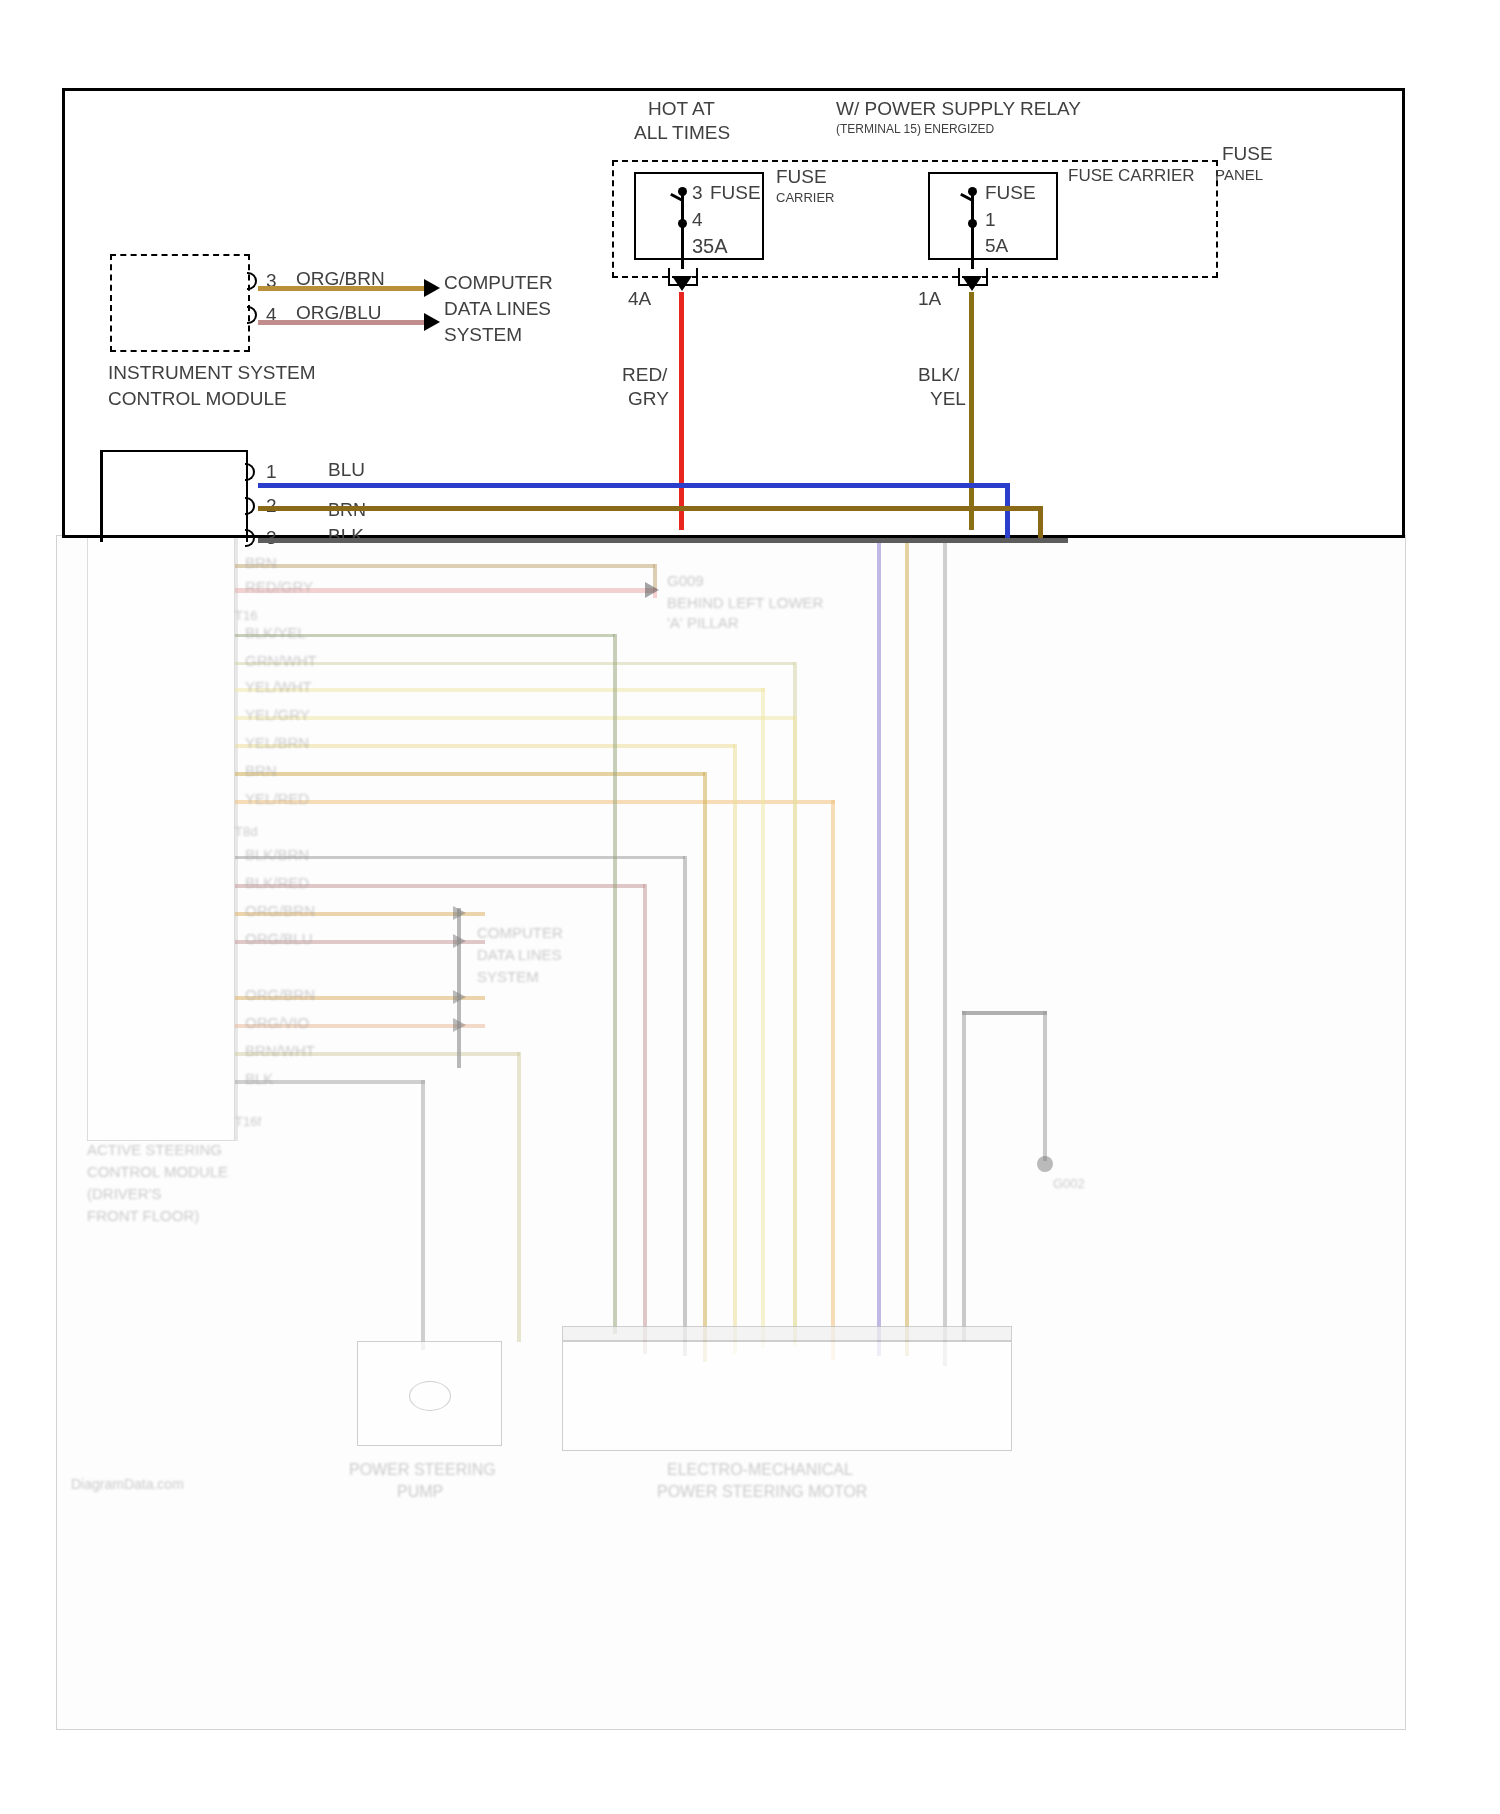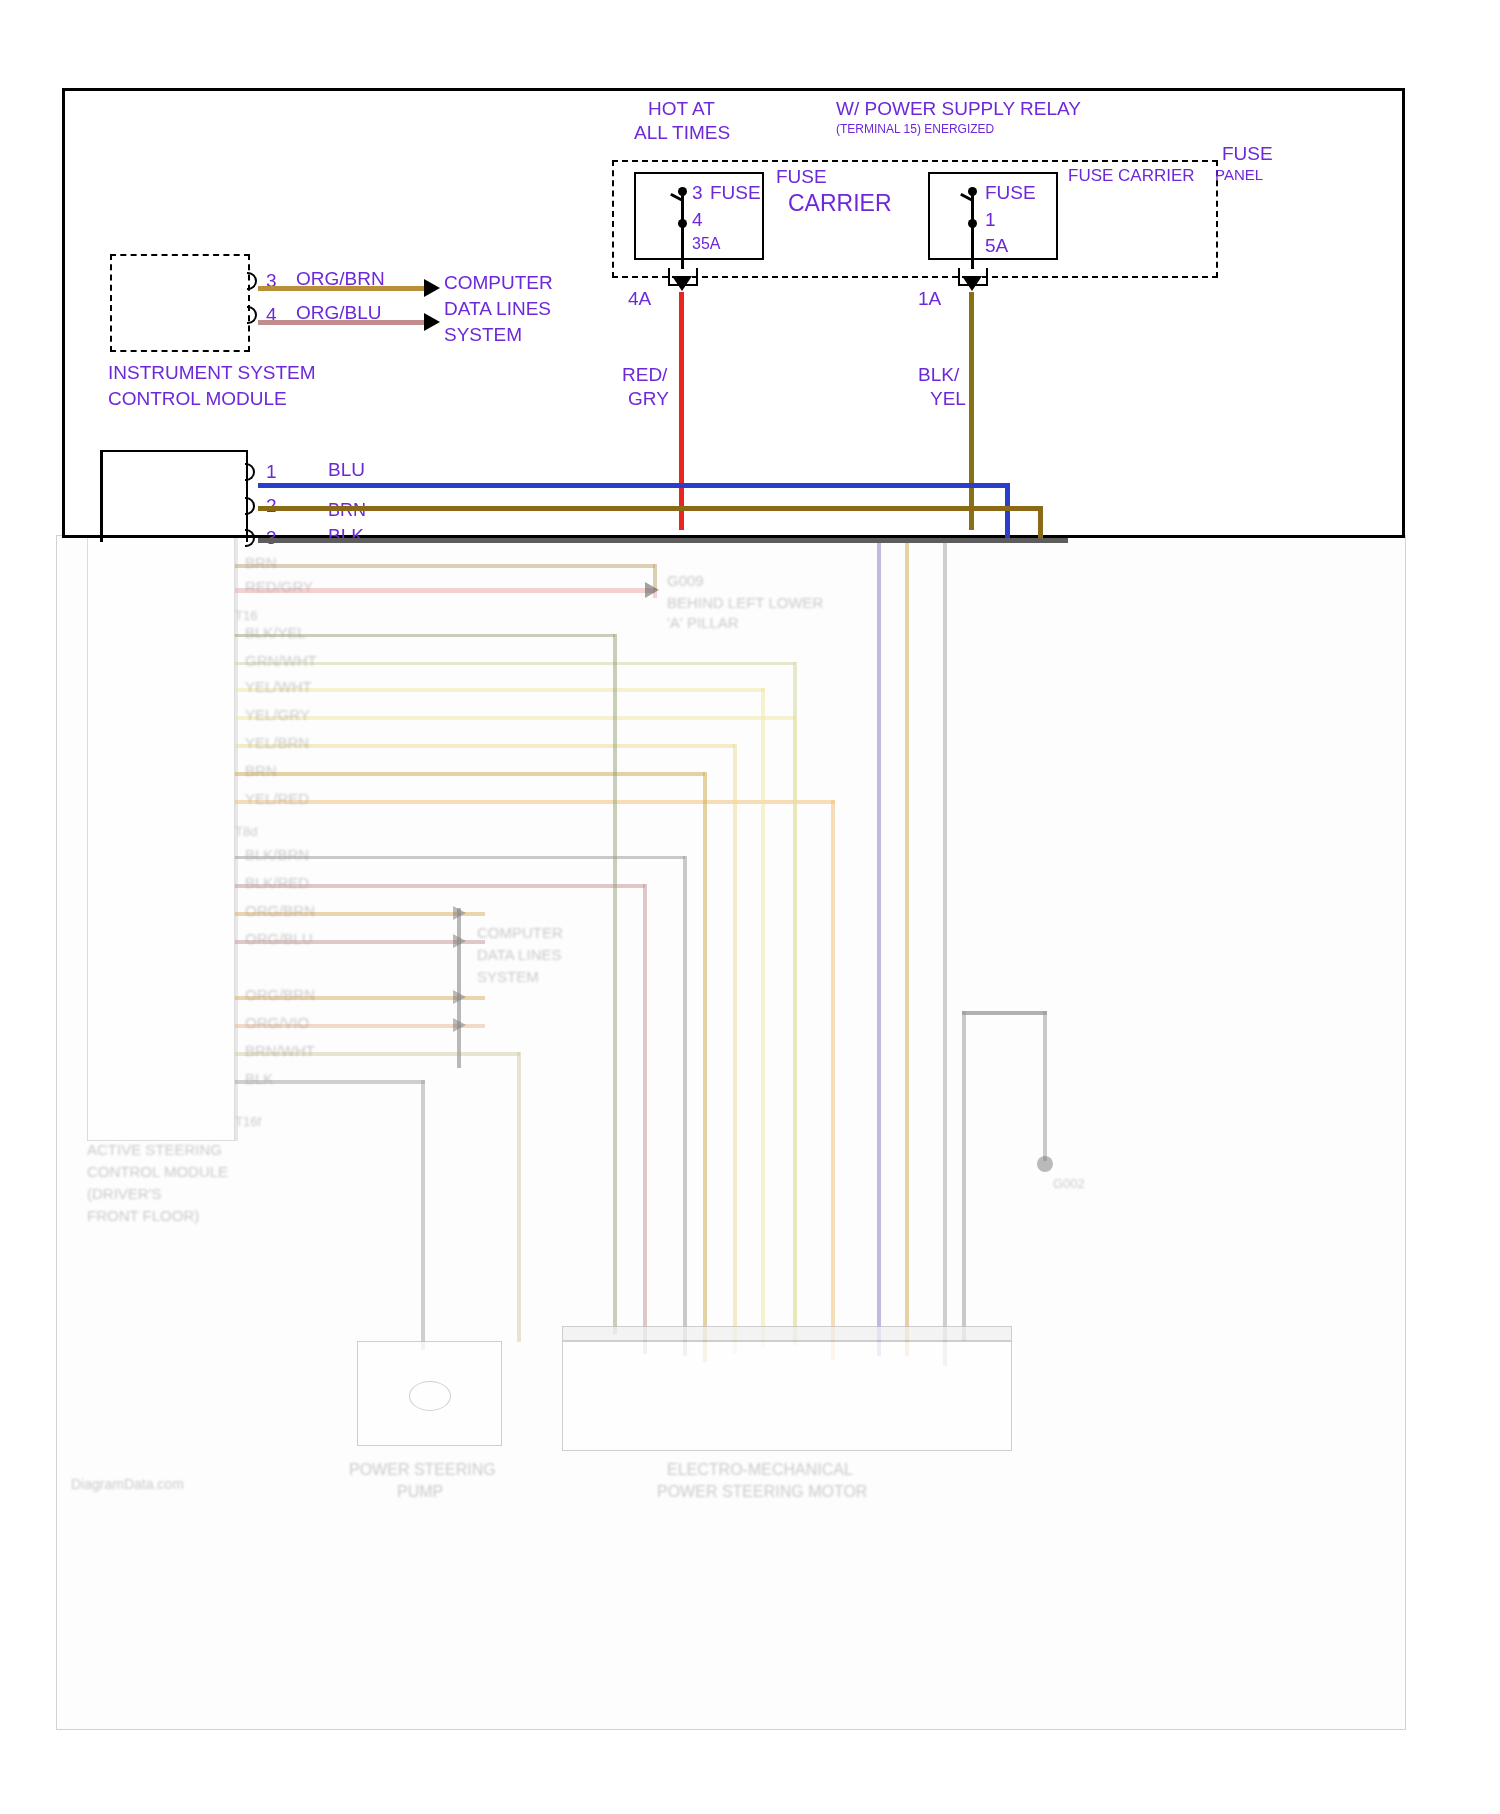--- a/index.html
+++ b/index.html
@@ -15,21 +15,21 @@
     width: 1500px;
     height: 1814px;
     background: #ffffff;
     overflow: hidden;
   }
   
   .abs { position: absolute; }
   .txt {
     position: absolute;
     font-family: "Liberation Sans", sans-serif;
-    color: #6d28d9;
+    color: #404040;
     white-space: pre;
     line-height: 1.18;
   }
   .line { position: absolute; background: #000; }
   .wire { position: absolute; }
   
   #frame {
     position: absolute;
     left: 62px;
     top: 88px;
@@ -224,30 +224,30 @@
   <div class="txt" style="left:634px; top:122px; font-size:19px;">ALL TIMES</div>
   <div class="txt" style="left:836px; top:98px; font-size:19px;">W/ POWER SUPPLY RELAY</div>
   <div class="txt" style="left:836px; top:122px; font-size:12px;">(TERMINAL 15) ENERGIZED</div>
 
   <div class="dashed-box" style="left:612px; top:160px; width:606px; height:118px;"></div>
   <div class="txt" style="left:1222px; top:143px; font-size:19px;">FUSE</div>
   <div class="txt" style="left:1215px; top:166px; font-size:15px;">PANEL</div>
 
   <div class="solid-box" style="left:634px; top:172px; width:130px; height:88px;"></div>
   <div class="txt" style="left:776px; top:166px; font-size:19px;">FUSE</div>
-  <div class="txt" style="left:776px; top:190px; font-size:23px;margin-left:12px;">CARRIER</div>
+  <div class="txt" style="left:776px; top:190px; font-size:13px;">CARRIER</div>
 
   <div class="dot" style="left:678px; top:187px;"></div>
   <div class="line" style="left:681px; top:191px; width:3px; height:32px;"></div>
   <div class="line" style="left:670px; top:196px; width:14px; height:3px; transform:rotate(28deg);"></div>
   <div class="dot" style="left:678px; top:219px;"></div>
   <div class="txt" style="left:692px; top:182px; font-size:19px;">3</div>
   <div class="txt" style="left:694px; top:182px; font-size:19px; padding-left:16px;">FUSE</div>
   <div class="txt" style="left:692px; top:209px; font-size:19px;">4</div>
-  <div class="txt" style="left:692px; top:235px; font-size:16px;">35A</div>
+  <div class="txt" style="left:692px; top:235px; font-size:20px;">35A</div>
 
   <div class="line" style="left:681px; top:225px; width:3px; height:44px;"></div>
   <div class="abs" style="left:668px; top:268px; width:30px; height:18px; border:2px solid #000; border-top:none; box-sizing:border-box;"></div>
   <div class="arrow-d" style="left:672px; top:276px;"></div>
   <div class="txt" style="left:628px; top:288px; font-size:19px;">4A</div>
 
   <div class="wire" style="left:679px; top:292px; width:5px; height:238px; background:#e8251f;"></div>
   <div class="txt" style="left:622px; top:364px; font-size:19px;">RED/</div>
   <div class="txt" style="left:628px; top:388px; font-size:19px;">GRY</div>
 

